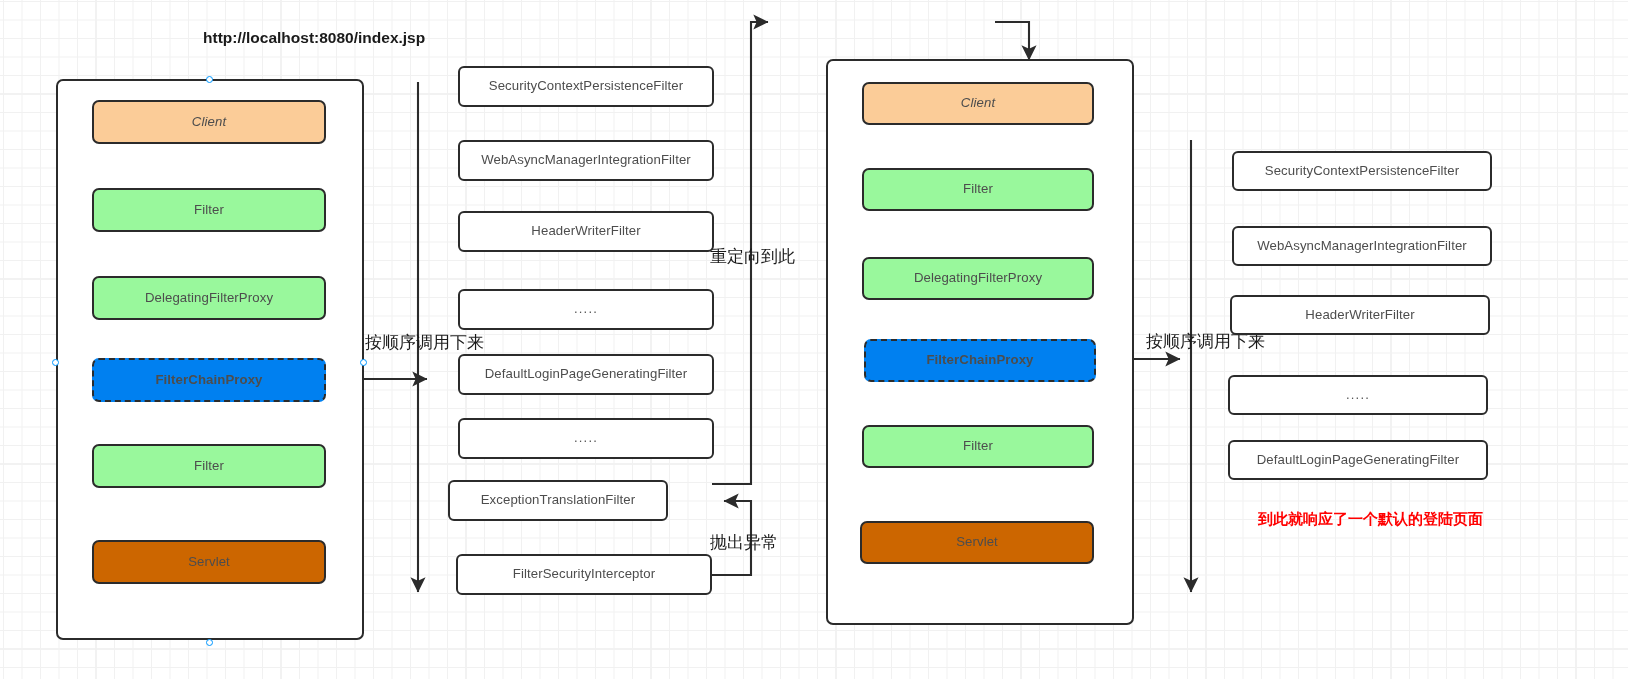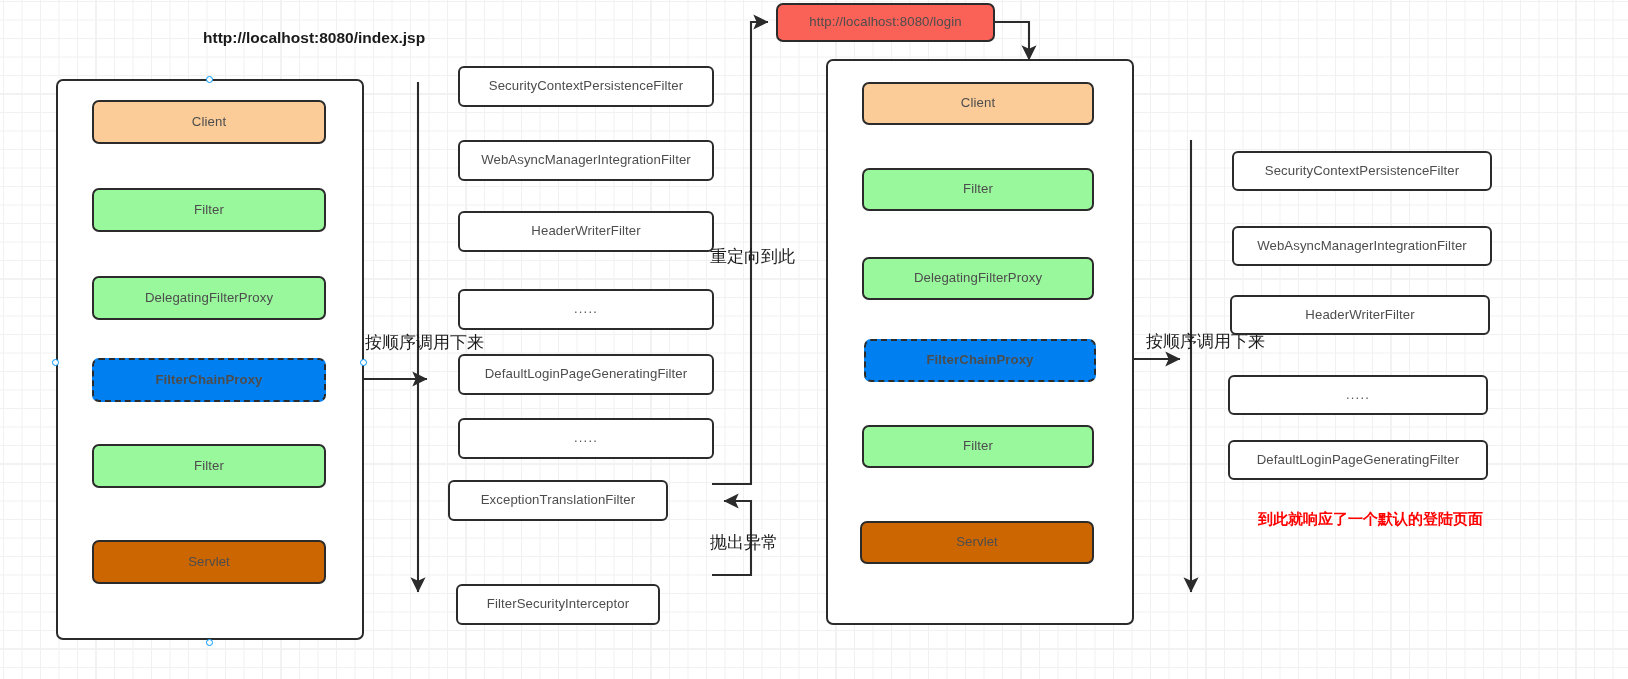--- a/index.html
+++ b/index.html
@@ -41,21 +41,21 @@
     line-height: 1.1;
     white-space: nowrap;
   }
   .container-box {
     position: absolute;
     box-sizing: border-box;
     border: 2.2px solid #2b2b2b;
     border-radius: 7px;
     background: #ffffff;
   }
-  .node.client   { background: #fbcc98; }
+  .node.client   { background: #fbcc98; font-style: italic; }
   .node.filter   { background: #99f89c; }
   .node.servlet  { background: #cc6600; }
   .node.chain    { background: #0080f0; border-style: dashed; border-width: 2.4px; font-weight: bold; }
   .node.plain    { background: #ffffff; border-radius: 6px; }
   .node.url-red  { background: #fa6157; }
   .node.dots     { font-size: 13px; letter-spacing: 1.2px; color: #555; }
 
   .title-text {
     position: absolute;
     font-weight: bold;
@@ -160,26 +160,25 @@
 
   <div class="cjk-label" style="left:365px; top:331px;">按顺序调用下来</div>
 
   <div class="node plain" style="left:458px; top:66px; width:256px; height:41px;">SecurityContextPersistenceFilter</div>
   <div class="node plain" style="left:458px; top:140px; width:256px; height:41px;">WebAsyncManagerIntegrationFilter</div>
   <div class="node plain" style="left:458px; top:211px; width:256px; height:41px;">HeaderWriterFilter</div>
   <div class="node plain dots" style="left:458px; top:289px; width:256px; height:41px;">.....</div>
   <div class="node plain" style="left:458px; top:354px; width:256px; height:41px;">DefaultLoginPageGeneratingFilter</div>
   <div class="node plain dots" style="left:458px; top:418px; width:256px; height:41px;">.....</div>
   <div class="node plain" style="left:448px; top:480px; width:220px; height:41px;">ExceptionTranslationFilter</div>
-  <div class="node plain" style="left:456px; top:584px; width:204px; height:41px;">FilterSecurityInterceptor</div>
+  <div class="node plain" style="left:456px; top:554px; width:256px; height:41px;">FilterSecurityInterceptor</div>
 
   <div class="cjk-label" style="left:710px; top:245px;">重定向到此</div>
   <div class="cjk-label" style="left:710px; top:531px;">抛出异常</div>
 
-  <div class="node url-red" style="left:776px; top:3px; width:219px; height:39px;">http://localhost:8080/login</div>
 
   <div class="container-box" style="left:826px; top:59px; width:308px; height:566px;"></div>
 
   <div class="node client" style="left:862px; top:82px; width:232px; height:43px;">Client</div>
   <div class="node filter" style="left:862px; top:168px; width:232px; height:43px;">Filter</div>
   <div class="node filter" style="left:862px; top:257px; width:232px; height:43px;">DelegatingFilterProxy</div>
   <div class="node chain" style="left:864px; top:339px; width:232px; height:43px;">FilterChainProxy</div>
   <div class="node filter" style="left:862px; top:425px; width:232px; height:43px;">Filter</div>
   <div class="node servlet" style="left:860px; top:521px; width:234px; height:43px;">Servlet</div>
 

